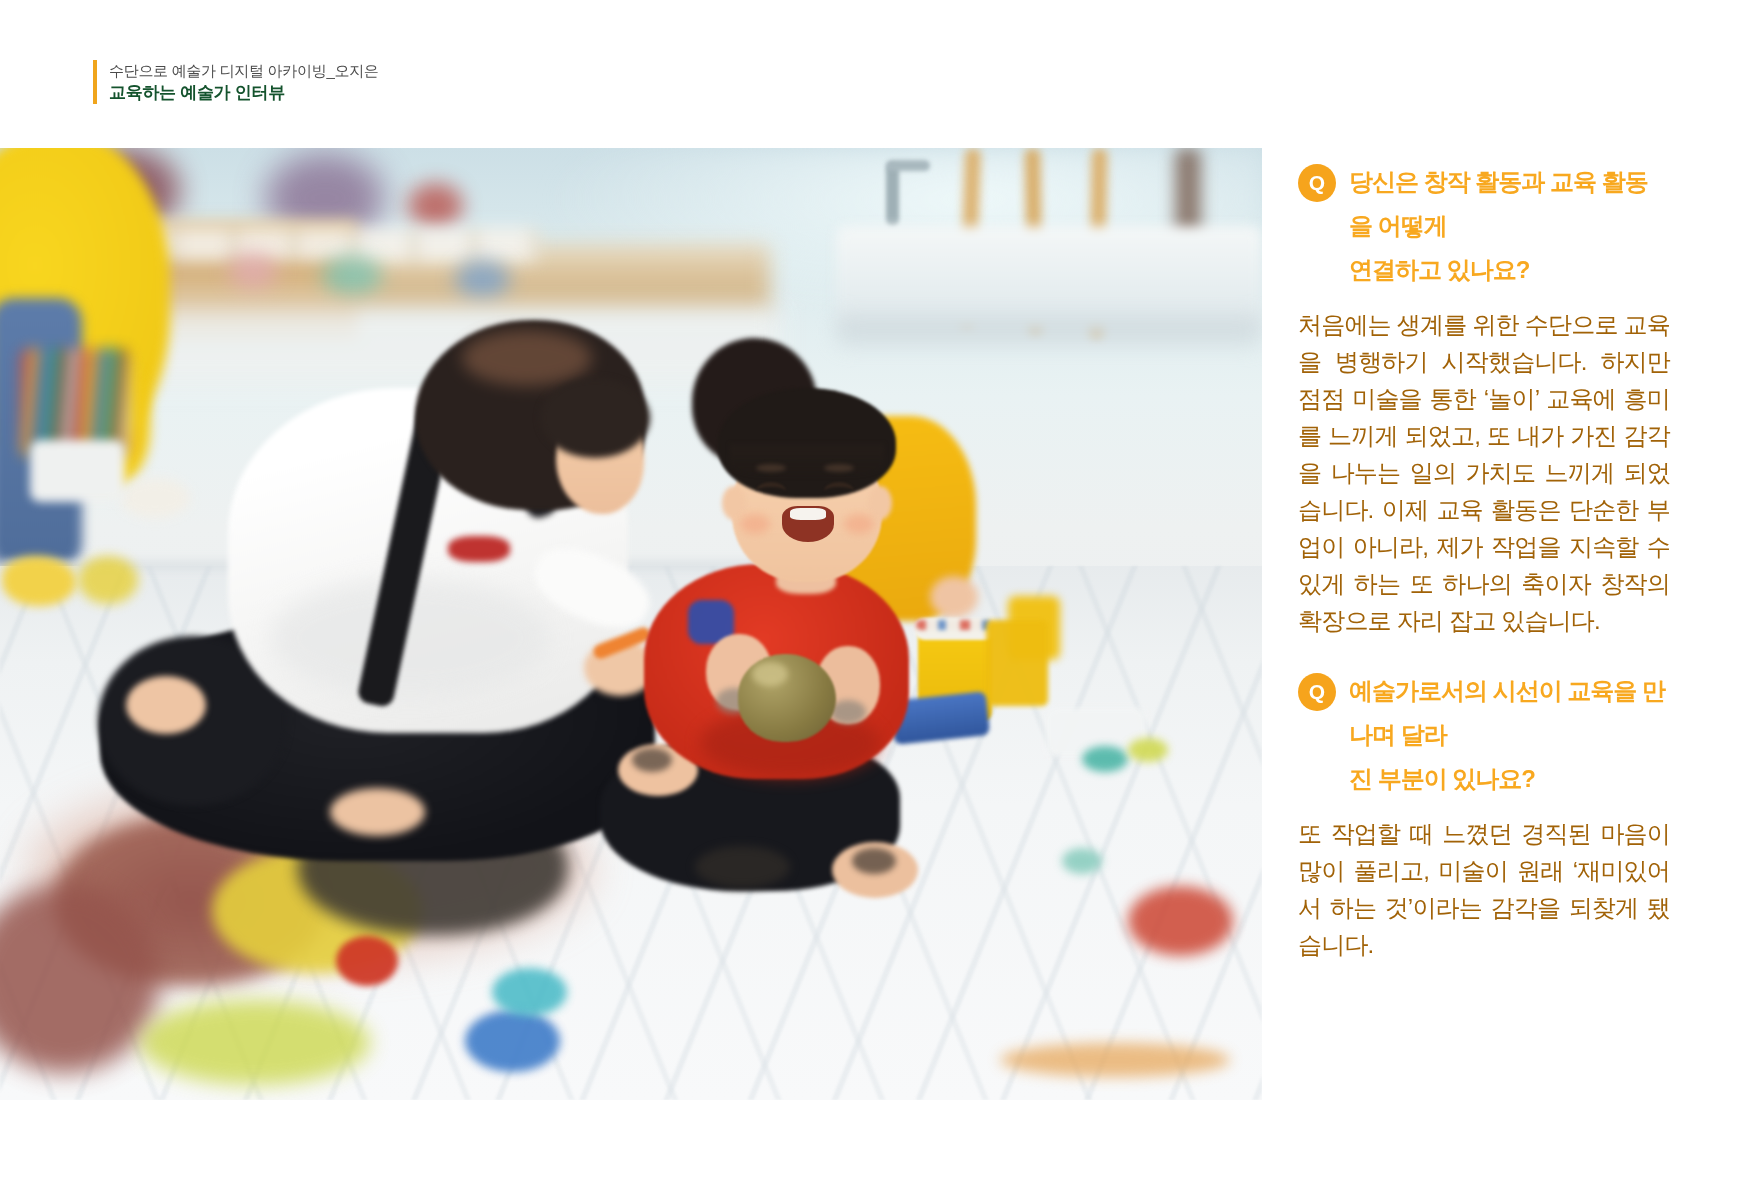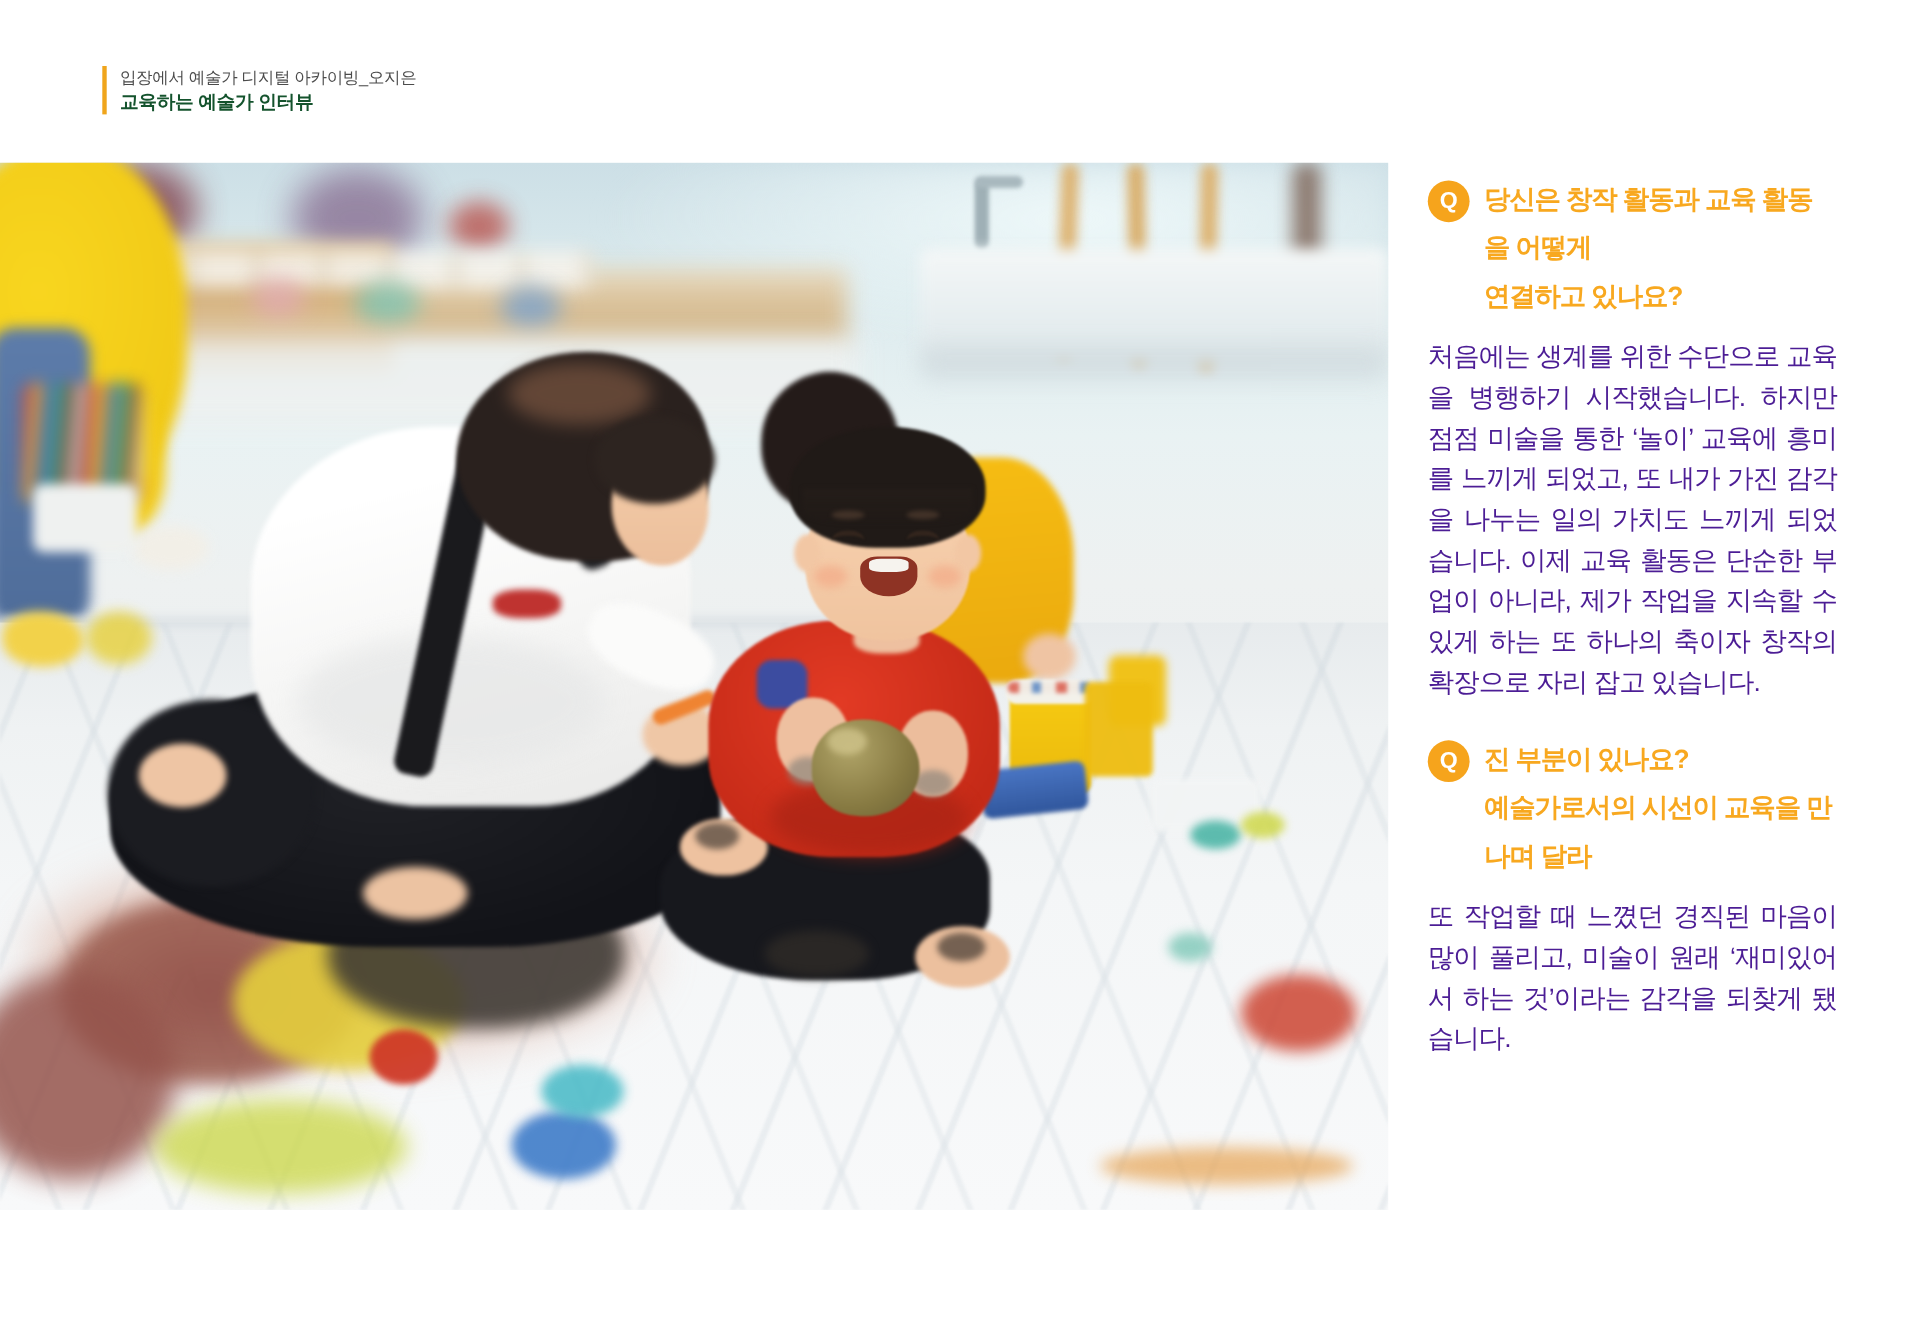--- a/index.html
+++ b/index.html
@@ -153,31 +153,31 @@
   .ph-b-mouth{left:782px;top:358px;width:52px;height:36px;border-radius:30% 30% 50% 50%;background:#8e3324;filter:blur(.5px);}
   .ph-b-teeth{left:790px;top:360px;width:36px;height:12px;border-radius:30%;background:#f6f3ee;filter:blur(.5px);}
 
   
   .qa-col{position:absolute;left:1298px;top:160px;width:372px;}
   .q-head{display:flex;margin-bottom:14px;}
   .q-badge{flex:0 0 auto;width:38px;height:38px;margin-top:4px;margin-right:13px;border-radius:50%;
            background:#f6a41c;color:#ffffff;font-weight:700;font-size:21px;
            display:flex;align-items:center;justify-content:center;}
   .q-text{color:#f8a81f;font-weight:700;font-size:24px;line-height:44px;letter-spacing:-1px;}
-  .answer{color:#4c1d95;font-size:24px;line-height:37px;letter-spacing:-0.8px;
+  .answer{color:#a16207;font-size:24px;line-height:37px;letter-spacing:-0.8px;
           text-align:justify;margin:0 0 30px 0;}
   .q-head.second{margin-top:14px;}
 </style>
 </head>
 <body>
 
 <div class="masthead">
   <div class="bar"></div>
   <div class="lines">
-    <div class="kicker">입장에서 예술가 디지털 아카이빙_오지은</div>
+    <div class="kicker">수단으로 예술가 디지털 아카이빙_오지은</div>
     <div class="title">교육하는 예술가 인터뷰</div>
   </div>
 </div>
 
 <div class="photo">
   <div class="ph ph-window"></div>
   <div class="ph ph-jars"></div>
   <div class="ph ph-blob-purple"></div>
   <div class="ph ph-blob-red"></div>
   <div class="ph ph-shelf-left"></div>
@@ -296,19 +296,19 @@
     <div class="q-text">
       <div>당신은 창작 활동과 교육 활동을 어떻게</div>
       <div>연결하고 있나요?</div>
     </div>
   </div>
   <p class="answer">처음에는 생계를 위한 수단으로 교육을 병행하기 시작했습니다. 하지만 점점 미술을 통한 ‘놀이’ 교육에 흥미를 느끼게 되었고, 또 내가 가진 감각을 나누는 일의 가치도 느끼게 되었습니다. 이제 교육 활동은 단순한 부업이 아니라, 제가 작업을 지속할 수 있게 하는 또 하나의 축이자 창작의 확장으로 자리 잡고 있습니다.</p>
 
   <div class="q-head second">
     <div class="q-badge">Q</div>
     <div class="q-text">
+      <div>예술가로서의 시선이 교육을 만나며 달라</div>
       <div>진 부분이 있나요?</div>
-      <div>예술가로서의 시선이 교육을 만나며 달라</div>
     </div>
   </div>
   <p class="answer">또 작업할 때 느꼈던 경직된 마음이 많이 풀리고, 미술이 원래 ‘재미있어서 하는 것’이라는 감각을 되찾게 됐습니다.</p>
 
 </div>
 
 </body></html>

